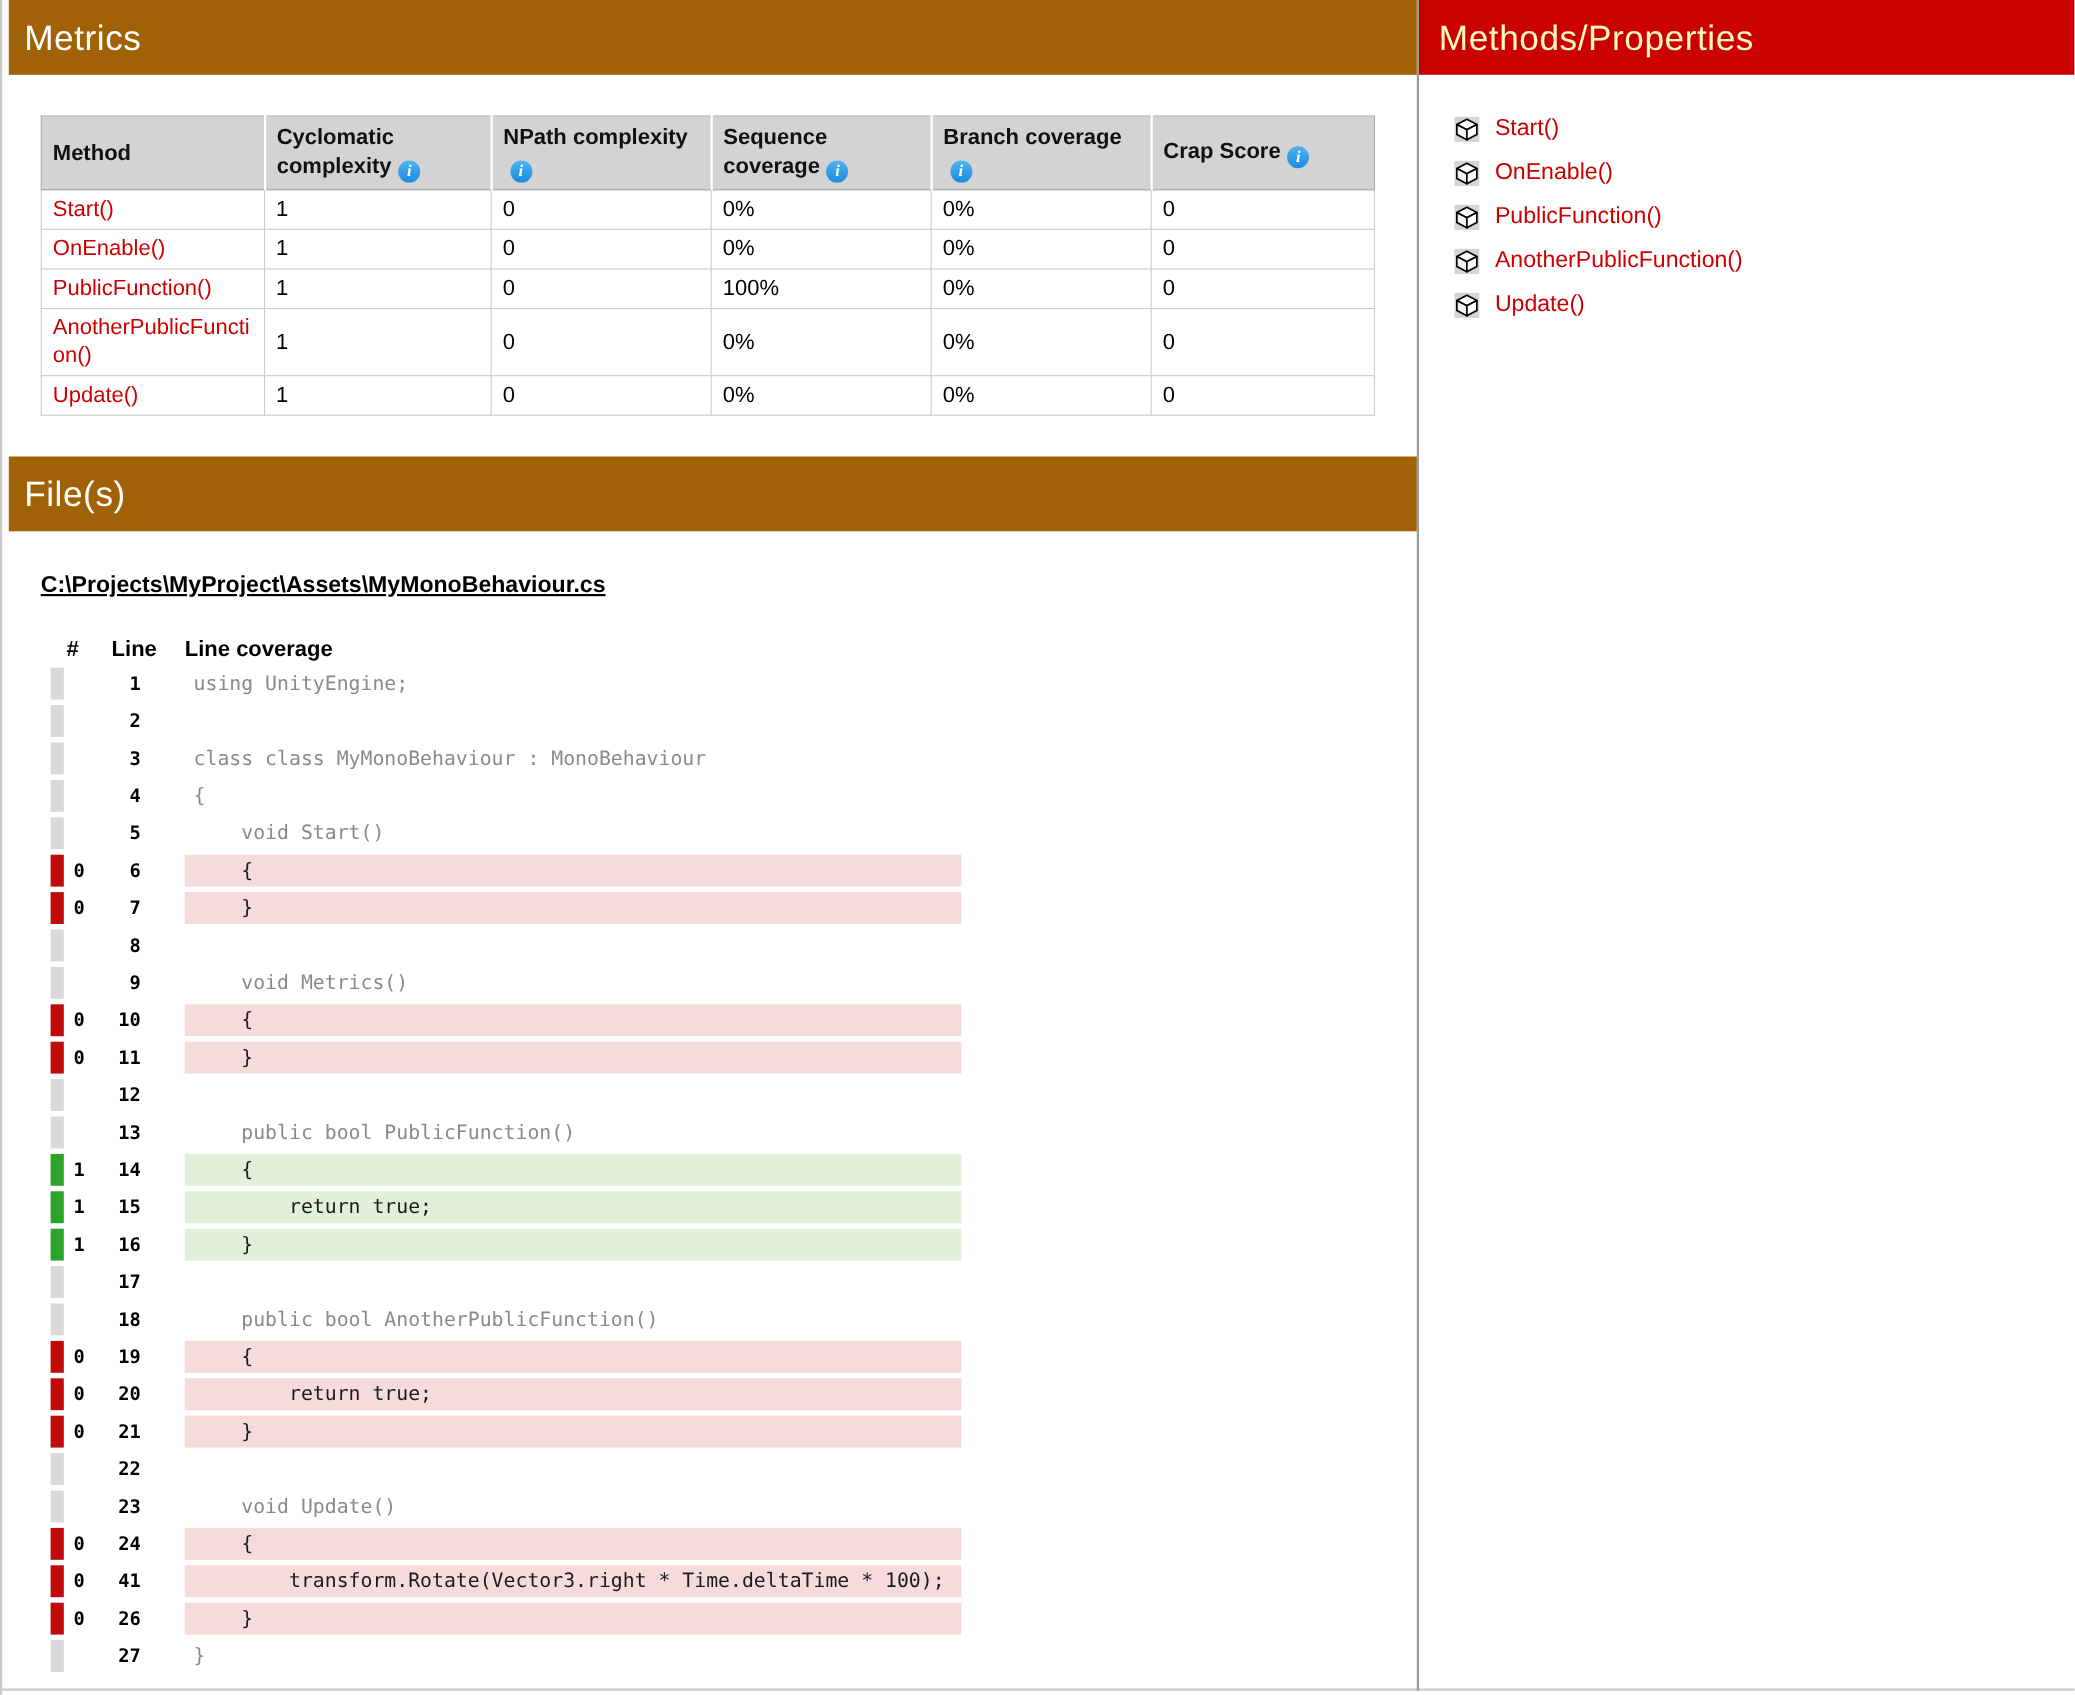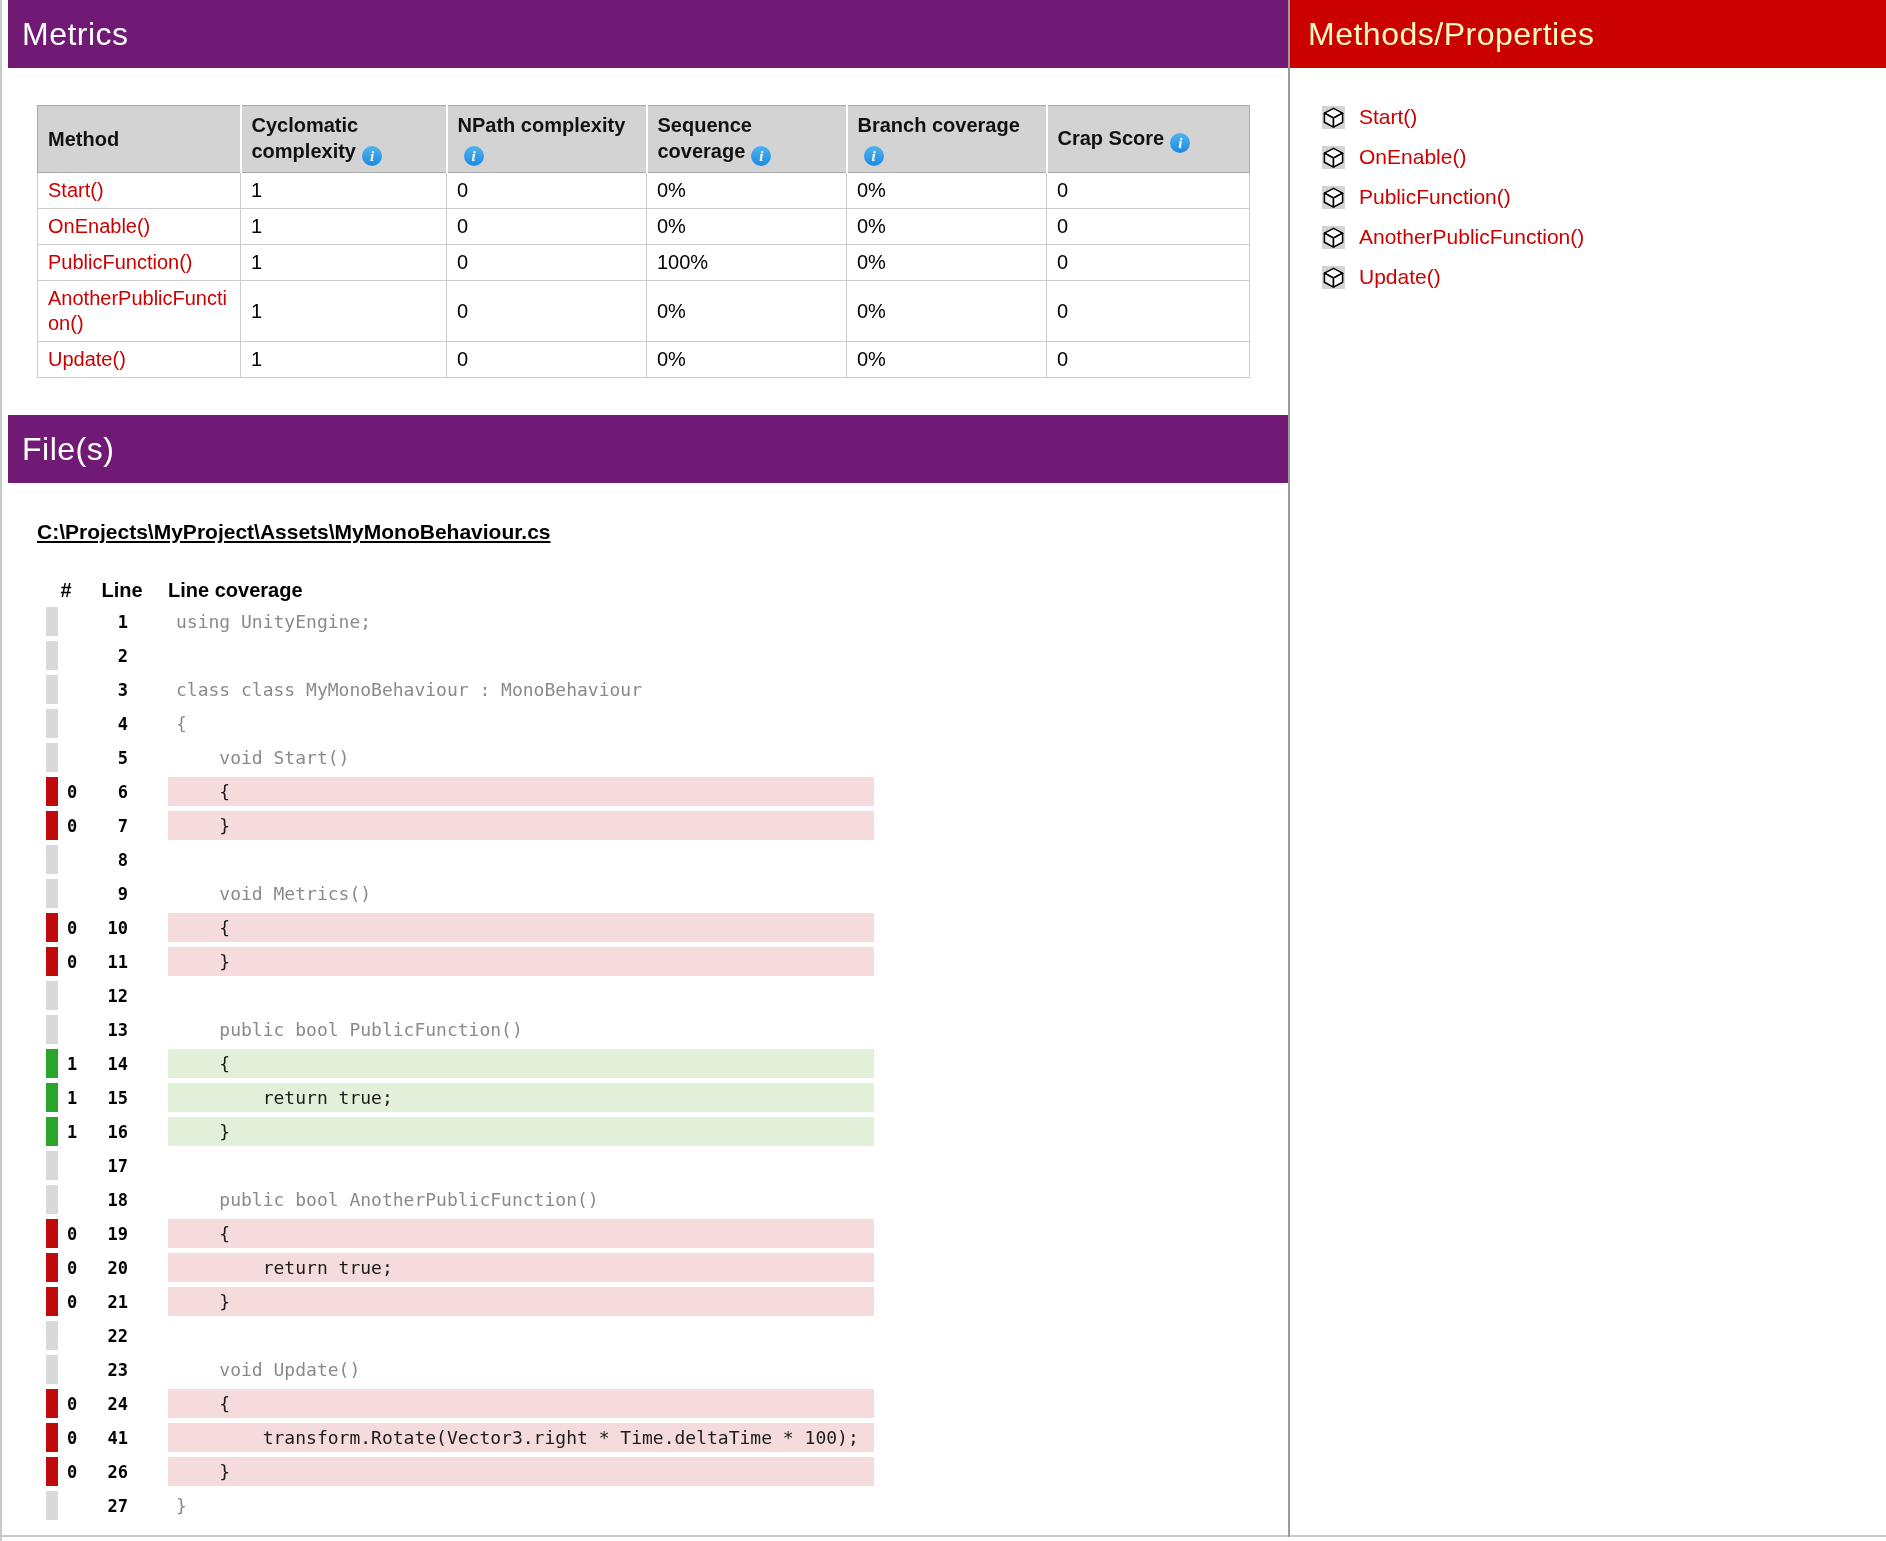--- a/index.html
+++ b/index.html
@@ -6,21 +6,21 @@
   html,body { width:1886px; height:1541px; background:#ffffff;
               font-family:"Liberation Sans", sans-serif; overflow:hidden; position:relative; }
 
   
   .edge-left   { position:absolute; left:0; top:0; width:2px; height:1541px; background:#c9c9c9; }
   .edge-bottom { position:absolute; left:0; top:1535px; width:1886px; height:2px; background:#c9c9c9; }
   .divider-v   { position:absolute; left:1288px; top:0; width:2px; height:1537px; background:#9b9b9b; }
 
   
   .left-col  { position:absolute; left:8px; top:0; width:1280px; height:1537px; }
-  .panel-bar { height:68px; background:#701a75; color:#ffffff; font-size:32px;
+  .panel-bar { height:68px; background:#a16207; color:#ffffff; font-size:32px;
                line-height:68px; padding-left:14px; letter-spacing:0.5px; }
   .bar-metrics { position:absolute; left:0; top:0; width:1280px; }
   .bar-files   { position:absolute; left:0; top:415px; width:1280px; }
 
   
   .metrics-table { position:absolute; left:29px; top:105px; border-collapse:collapse;
                    table-layout:fixed; width:1212px; font-size:20px; }
   .metrics-table th { background:#d3d3d3; text-align:left; font-weight:bold; color:#111;
                       padding:6px 10px; line-height:26px; vertical-align:middle;
                       border-top:1px solid #a9a9a9; border-bottom:1px solid #a9a9a9; }

